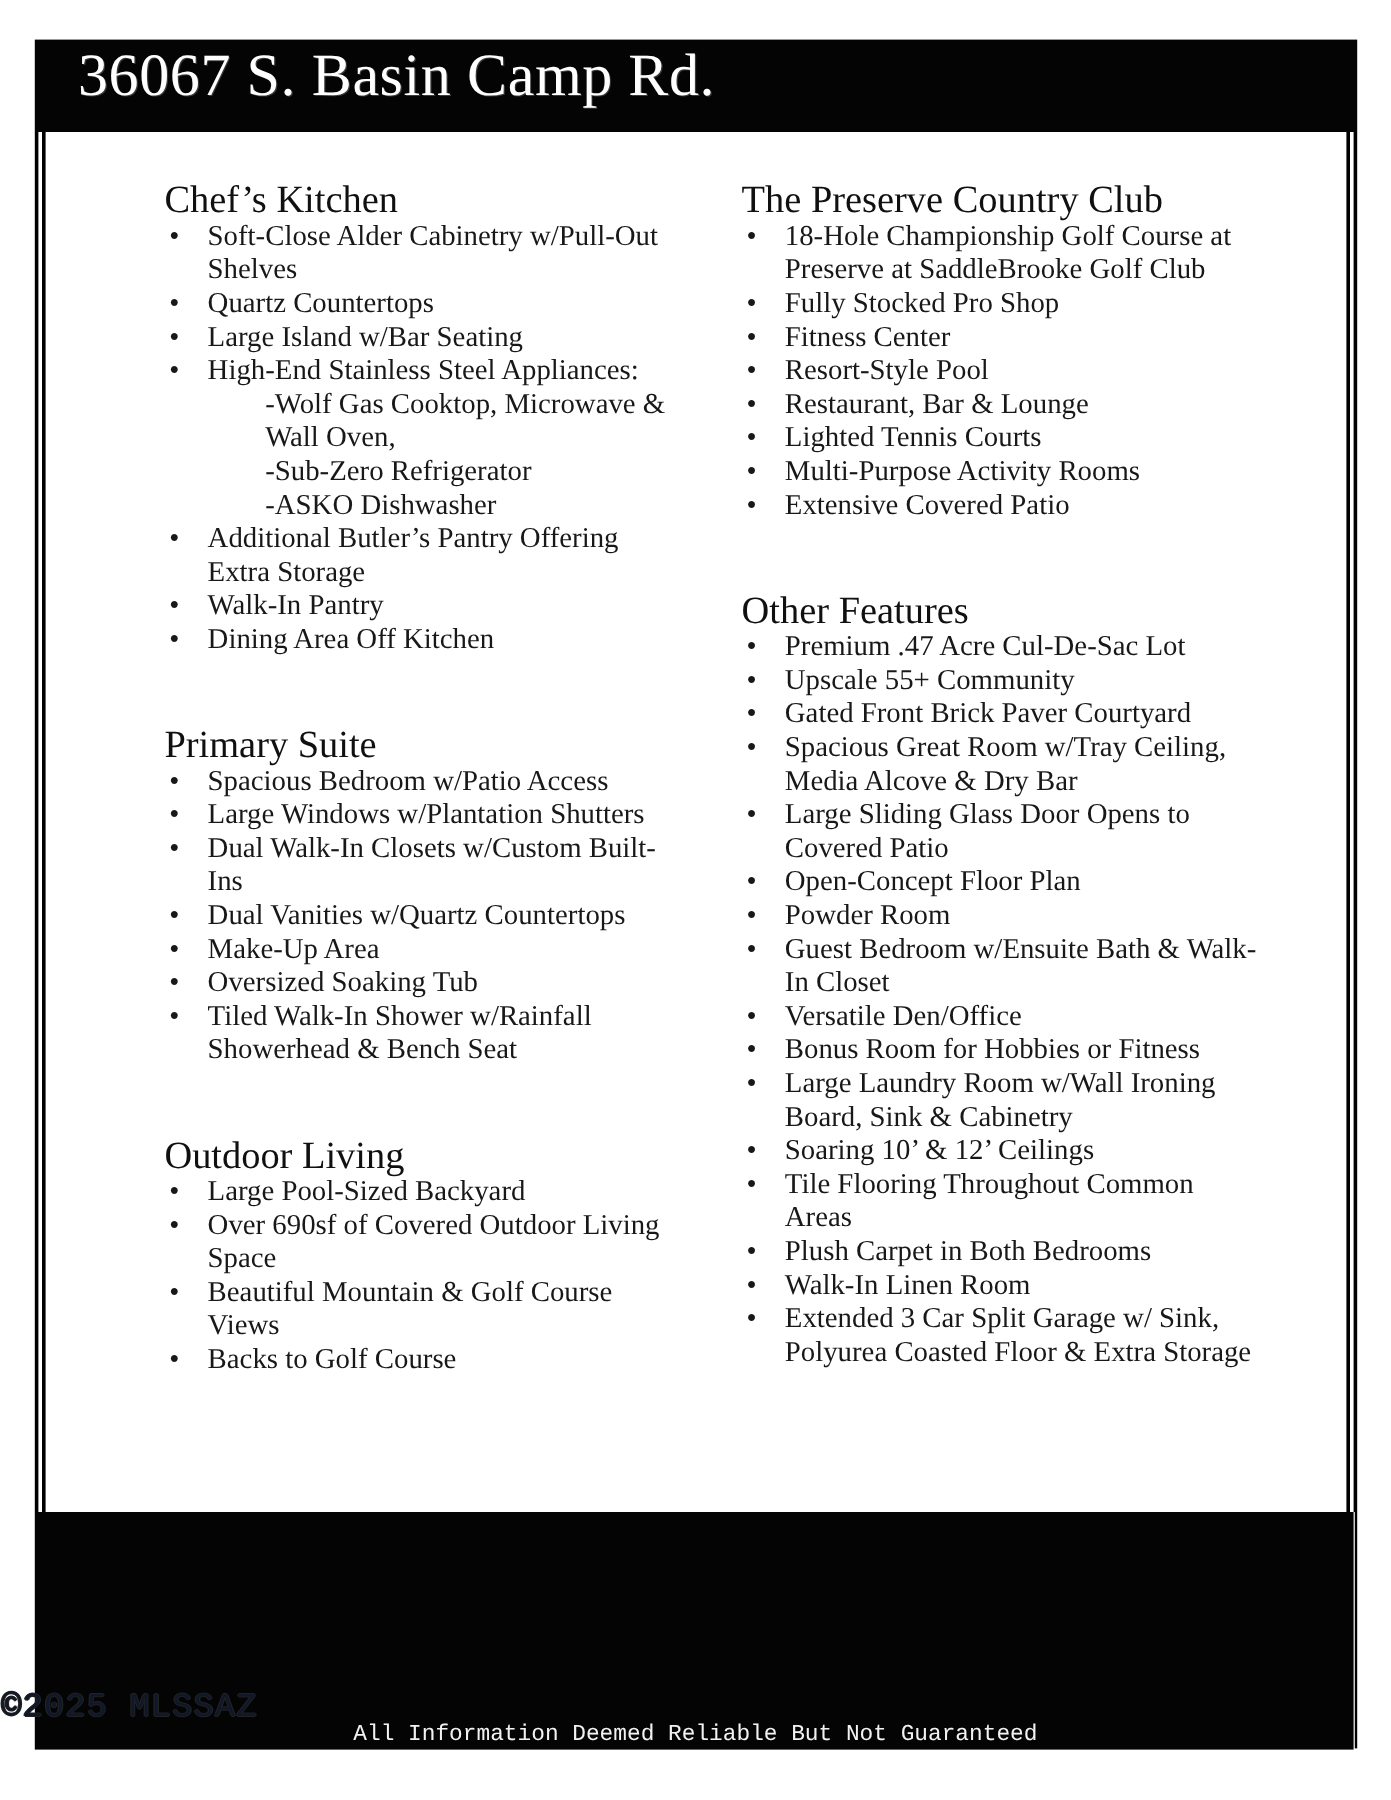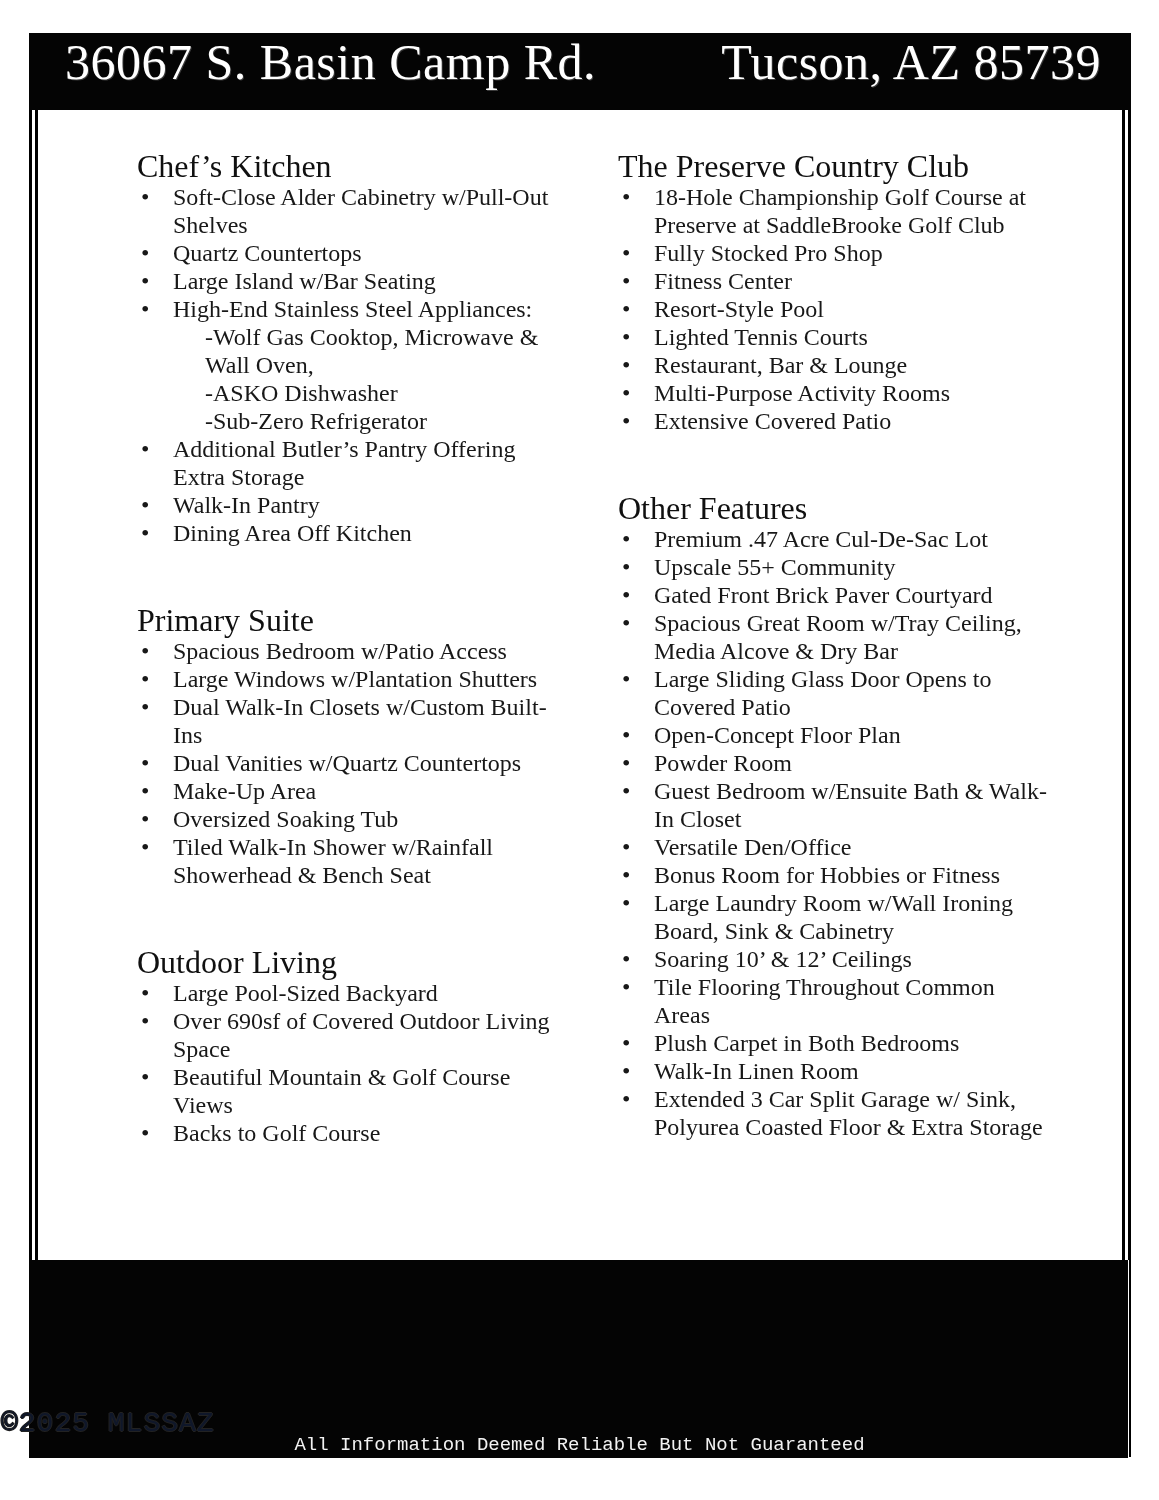--- a/index.html
+++ b/index.html
@@ -69,21 +69,21 @@
     position: relative;
     padding-left: 36px;
   }
   .item::before {
     content: "\2022";
     position: absolute;
     left: 4px; top: 0;
     font-size: 24px;
     color: #181818;
   }
-  .sub-item { margin-left: 32px; }
+  .sub-item { margin-left: 48px; }
 
   
   .footer-band {
     position: absolute;
     left: 29px; top: 1260px;
     width: 1099px; height: 198px;
     background: #040404;
   }
   .footer-edge-line {
     position: absolute;
@@ -111,32 +111,31 @@
     white-space: nowrap;
   }
 </style>
 </head>
 <body>
 
 <div class="page">
 
   <header class="header-band">
     <span>36067 S. Basin Camp Rd.</span>
-    <span>Tucson, AZ 85739</span>
   </header>
 
   <div class="content-box"></div>
 
   <div class="col col-left">
       <section class="feature-section">
         <h2 class="section-heading">Chef’s Kitchen</h2>
         <div class="item">Soft-Close Alder Cabinetry w/Pull-Out Shelves</div>
         <div class="item">Quartz Countertops</div>
         <div class="item">Large Island w/Bar Seating</div>
-        <div class="item">High-End Stainless Steel Appliances:<div class="sub-item">-Wolf Gas Cooktop, Microwave &amp; Wall Oven,</div><div class="sub-item">-ASKO Dishwasher</div><div class="sub-item">-Sub-Zero Refrigerator</div></div>
+        <div class="item">High-End Stainless Steel Appliances:<div class="sub-item">-Wolf Gas Cooktop, Microwave &amp; Wall Oven,</div><div class="sub-item">-Sub-Zero Refrigerator</div><div class="sub-item">-ASKO Dishwasher</div></div>
         <div class="item">Additional Butler’s Pantry Offering Extra Storage</div>
         <div class="item">Walk-In Pantry</div>
         <div class="item">Dining Area Off Kitchen</div>
       </section>
       <section class="feature-section">
         <h2 class="section-heading">Primary Suite</h2>
         <div class="item">Spacious Bedroom w/Patio Access</div>
         <div class="item">Large Windows w/Plantation Shutters</div>
         <div class="item">Dual Walk-In Closets w/Custom Built-Ins</div>
         <div class="item">Dual Vanities w/Quartz Countertops</div>
@@ -152,22 +151,22 @@
         <div class="item">Backs to Golf Course</div>
       </section>
     </div>
   <div class="col col-right">
       <section class="feature-section">
         <h2 class="section-heading">The Preserve Country Club</h2>
         <div class="item">18-Hole Championship Golf Course at Preserve at SaddleBrooke Golf Club</div>
         <div class="item">Fully Stocked Pro Shop</div>
         <div class="item">Fitness Center</div>
         <div class="item">Resort-Style Pool</div>
+        <div class="item">Restaurant, Bar &amp; Lounge</div>
         <div class="item">Lighted Tennis Courts</div>
-        <div class="item">Restaurant, Bar &amp; Lounge</div>
         <div class="item">Multi-Purpose Activity Rooms</div>
         <div class="item">Extensive Covered Patio</div>
       </section>
       <section class="feature-section">
         <h2 class="section-heading">Other Features</h2>
         <div class="item">Premium .47 Acre Cul-De-Sac Lot</div>
         <div class="item">Upscale 55+ Community</div>
         <div class="item">Gated Front Brick Paver Courtyard</div>
         <div class="item">Spacious Great Room w/Tray Ceiling, Media Alcove &amp; Dry Bar</div>
         <div class="item">Large Sliding Glass Door Opens to Covered Patio</div>

